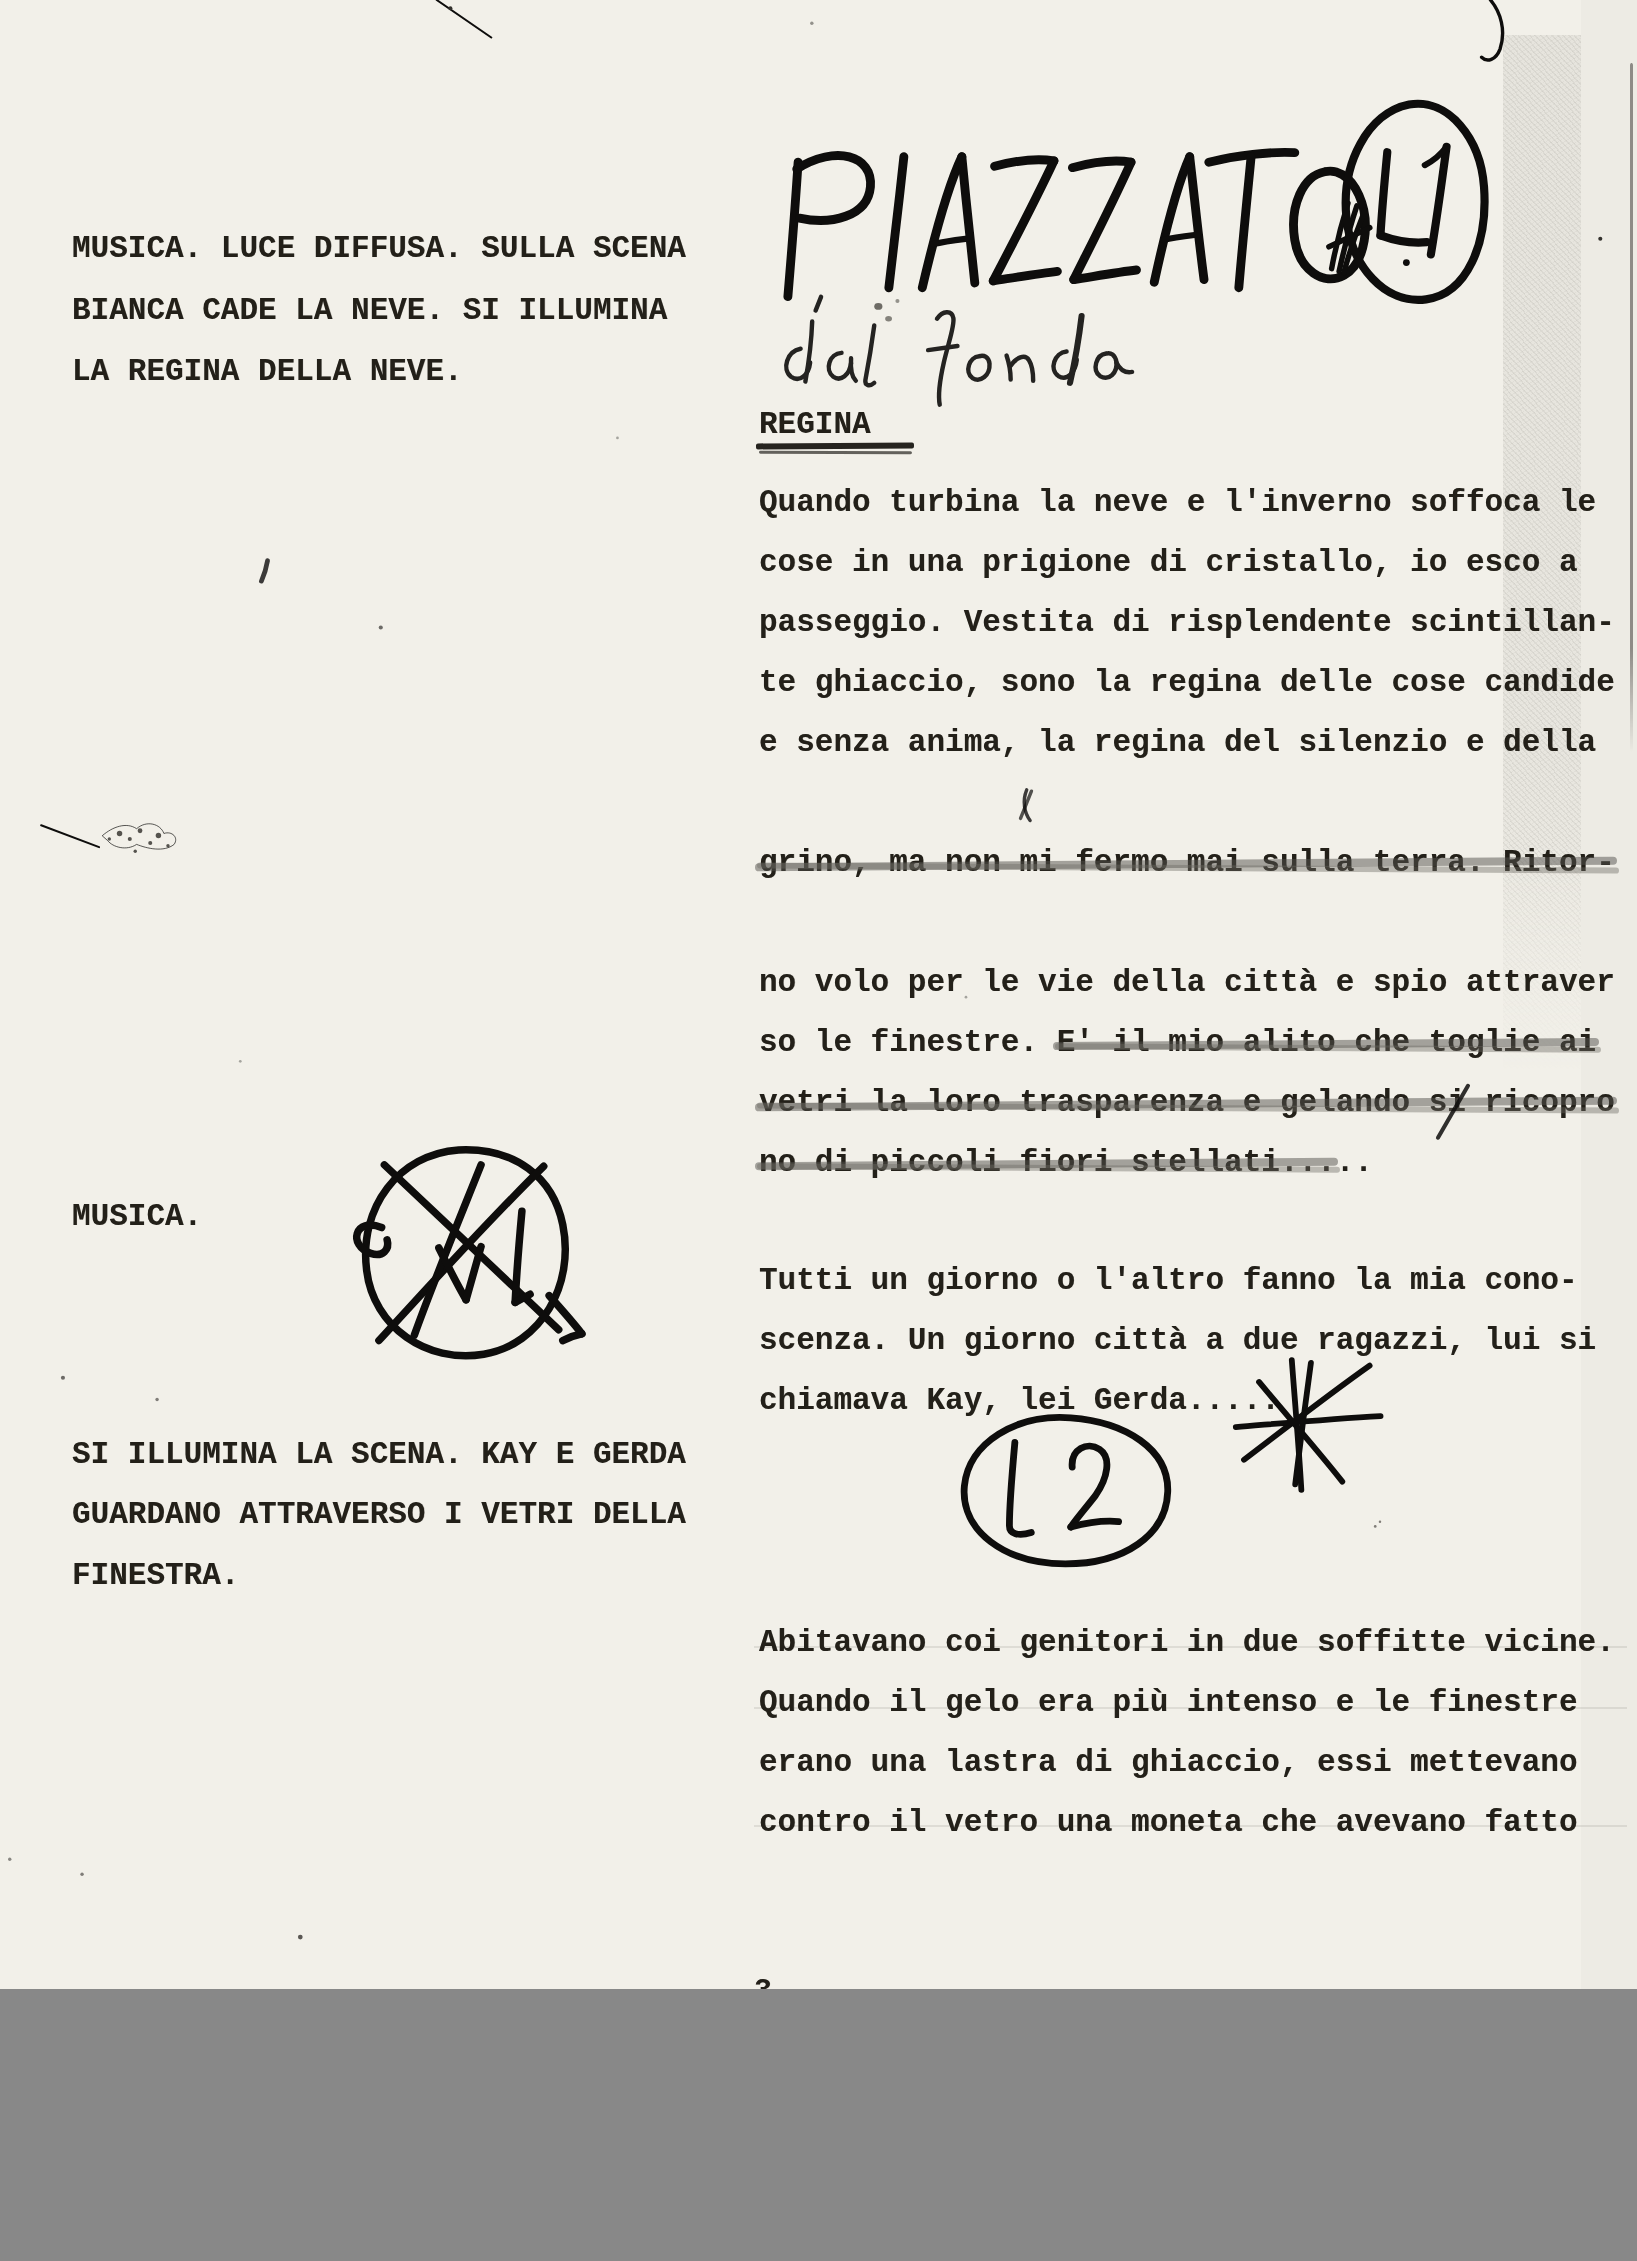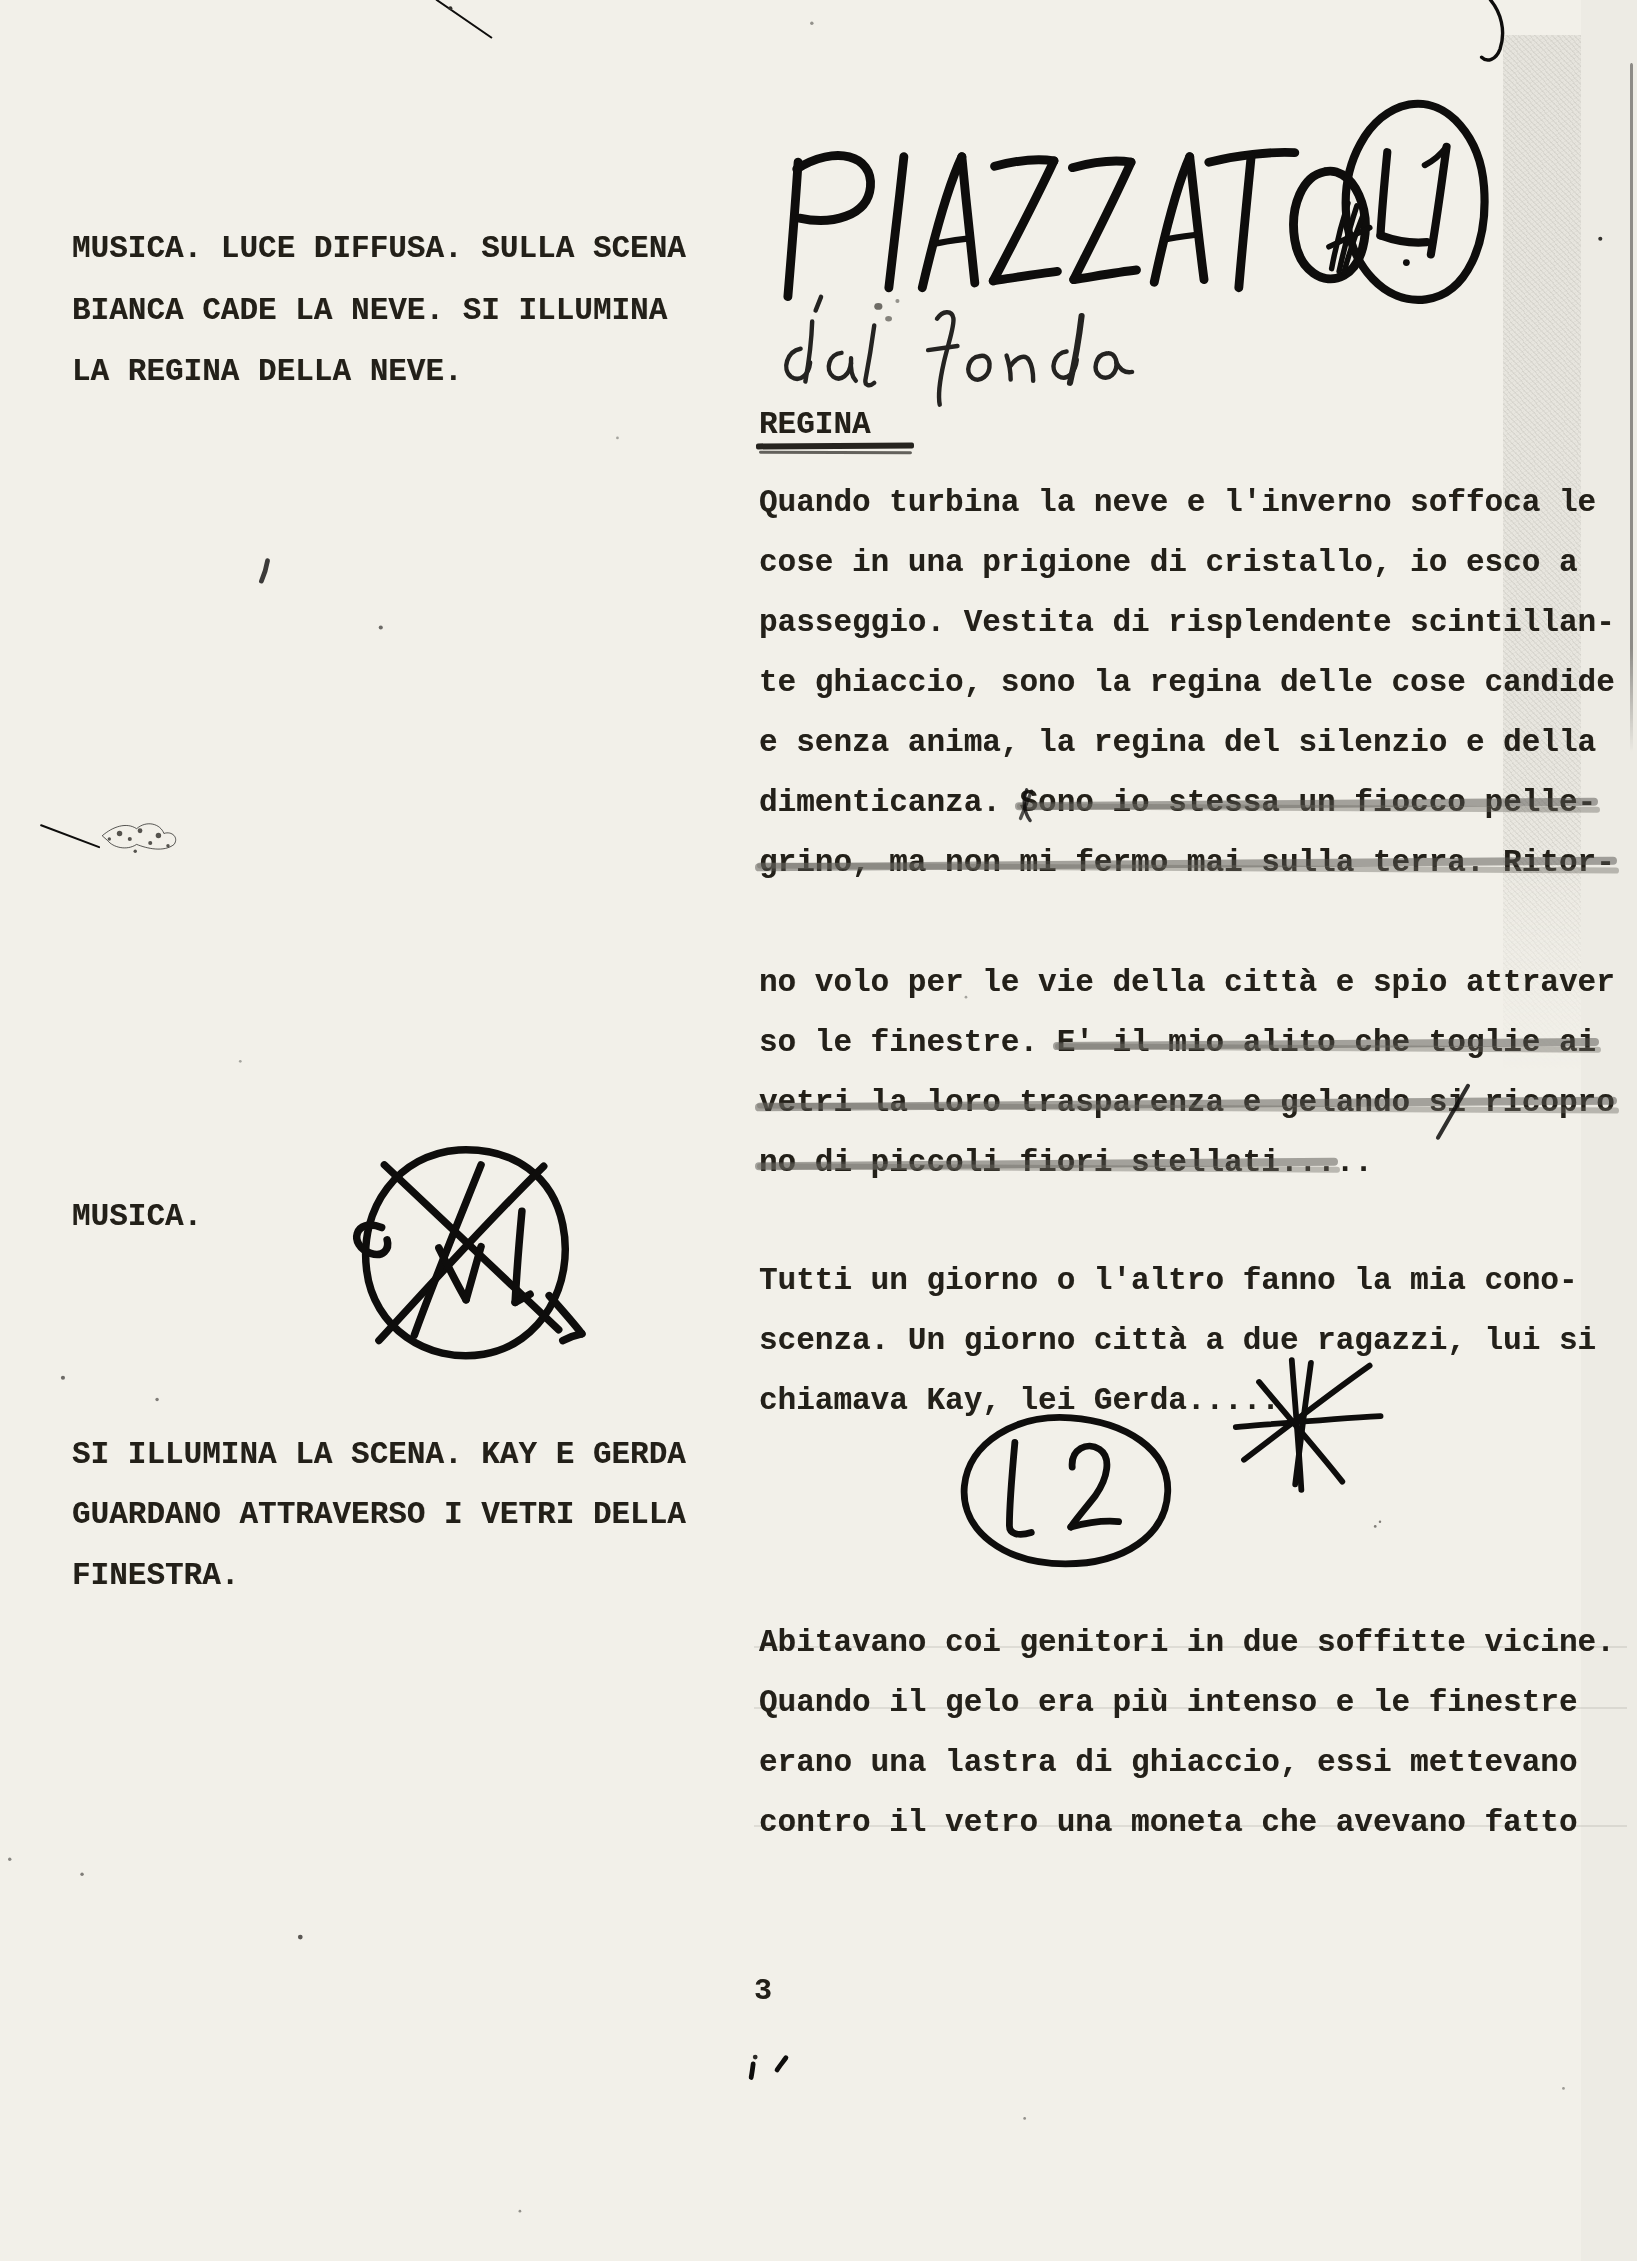--- a/index.html
+++ b/index.html
@@ -1,21 +1,21 @@
 <!DOCTYPE html>
 <html style="--paper: #f2f0e9; --ink: #232019; --pen: #0e0d0c; --pencil: #93908a; --strike: #55534e;font-size:11px"><head>
 <meta charset="utf-8">
 <title>Typescript page</title>
 <style>
   :root{
     --paper:#f2f0e9; --ink:#232019; --pen:#0e0d0c; --pencil:#93908a; --strike:#55534e;
   }
   html,body{margin:0;padding:0;background:#888;}
   #page{
-    position:relative; width:1638px; height:2261px; overflow:hidden;
+    position:relative; width:1638px; height:1989px; overflow:hidden;
     background:var(--paper);
     font-family:"Liberation Mono", monospace;
   }
   .tw{
     position:absolute; font-family:"Liberation Mono", monospace; font-weight:700;
     font-size:31px; line-height:1; color:var(--ink); white-space:pre;
     text-shadow:0.3px 0 0 rgba(35,32,25,.35);
   }
   .lline{left:72px;}
   .rline{left:759px;}
@@ -80,21 +80,20 @@
 
   <div class="tw rline" style="top:409px">REGINA</div>
   <div class="regina-underline" style="left:756px;top:443px;width:158px;height:5.5px;transform:rotate(-0.3deg)"></div>
   <div class="regina-underline" style="left:759px;top:451px;width:153px;height:2.7px;opacity:.7;transform:rotate(0.2deg)"></div>
 
   <div class="tw rline" style="top:487px">Quando turbina la neve e l'inverno soffoca le</div>
   <div class="tw rline" style="top:547px">cose in una prigione di cristallo, io esco a</div>
   <div class="tw rline" style="top:607px">passeggio. Vestita di risplendente scintillan-</div>
   <div class="tw rline" style="top:667px">te ghiaccio, sono la regina delle cose candide</div>
   <div class="tw rline" style="top:727px">e senza anima, la regina del silenzio e della</div>
-  <div class="tw rline" style="top:787px"><span>dimenticanza. </span><span class="strike">Sono io stessa un fiocco pelle-</span></div>
   <div class="tw rline" style="top:847px"><span class="strike">grino, ma non mi fermo mai sulla terra. Ritor-</span></div>
   <div class="tw rline" style="top:967px">no volo per le vie della città e spio attraver</div>
   <div class="tw rline" style="top:1027px"><span>so le finestre. </span><span class="strike">E' il mio alito che toglie ai</span></div>
   <div class="tw rline" style="top:1087px"><span class="strike">vetri la loro trasparenza e gelando si ricopro</span></div>
   <div class="tw rline" style="top:1265px">Tutti un giorno o l'altro fanno la mia cono-</div>
 
   <div class="tw rline" style="top:1147px"><span class="strike">no di piccoli fiori stellati...</span><span>..</span></div>
   <div class="tw rline" style="top:1325px">scenza. Un giorno città a due ragazzi, lui si</div>
   <div class="tw rline" style="top:1385px">chiamava Kay, lei Gerda.....</div>
 

